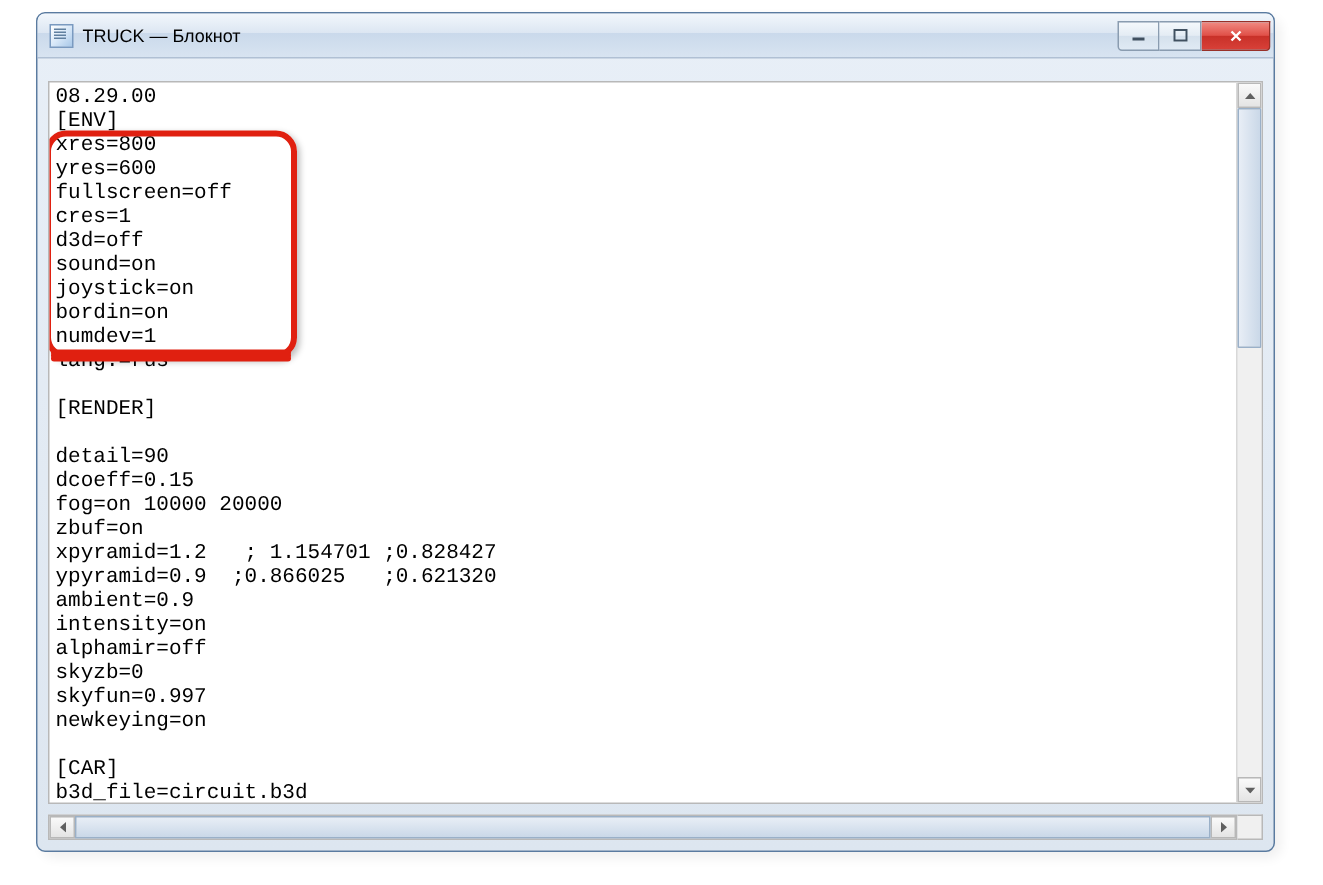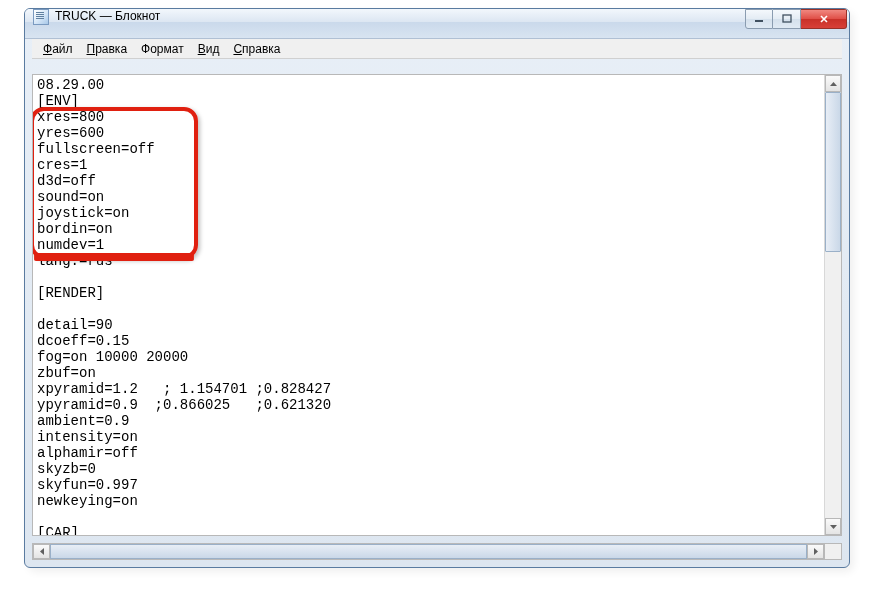--- a/index.html
+++ b/index.html
@@ -32,21 +32,21 @@
       border-radius: 6px;
       display: flex;
       flex-direction: column;
       overflow: hidden;
     }
     .titlebar {
       height: 30px;
       background: linear-gradient(to bottom, #f2f7fc 0%, #dce6f2 45%, #cad9eb 46%, #d8e4f1 100%);
       border-bottom: 1px solid #b0c0d4;
       display: flex;
-      align-items: flex-start;
+      align-items: center;
       padding: 0 2px 0 8px;
       font-size: 12px;
       color: #000;
     }
     .app-icon {
       width: 16px;
       height: 16px;
       margin-right: 6px;
       background: linear-gradient(135deg, #fff 0%, #d8e8f8 50%, #a8c8e8 100%);
       border: 1px solid #7a9ac0;
@@ -217,27 +217,20 @@
           </svg>
       </div>
       <div class="win-btn close">
         <svg class="win-glyph" width="10" height="10">
             <path d="M2 2 L8 8 M8 2 L2 8" stroke="#fff" stroke-width="1.6"></path>
           </svg>
       </div>
     </div>
   </div>
 
-  <div class="menubar">
-    <div class="menu-item"><span class="menu-u">Ф</span><span>айл</span></div>
-    <div class="menu-item"><span class="menu-u">П</span><span>равка</span></div>
-    <div class="menu-item"><span>Формат</span></div>
-    <div class="menu-item"><span class="menu-u">В</span><span>ид</span></div>
-    <div class="menu-item"><span class="menu-u">С</span><span>правка</span></div>
-  </div>
 
   <div class="client-wrap">
     <div class="text-area" id="text-area">08.29.00
 [ENV]
 xres=800
 yres=600
 fullscreen=off
 cres=1
 d3d=off
 sound=on

